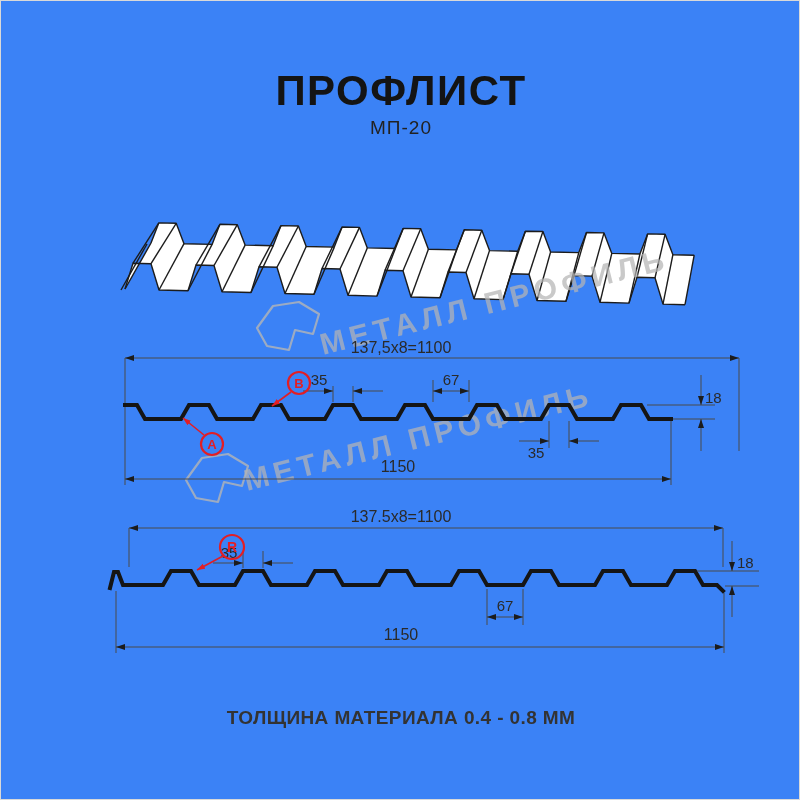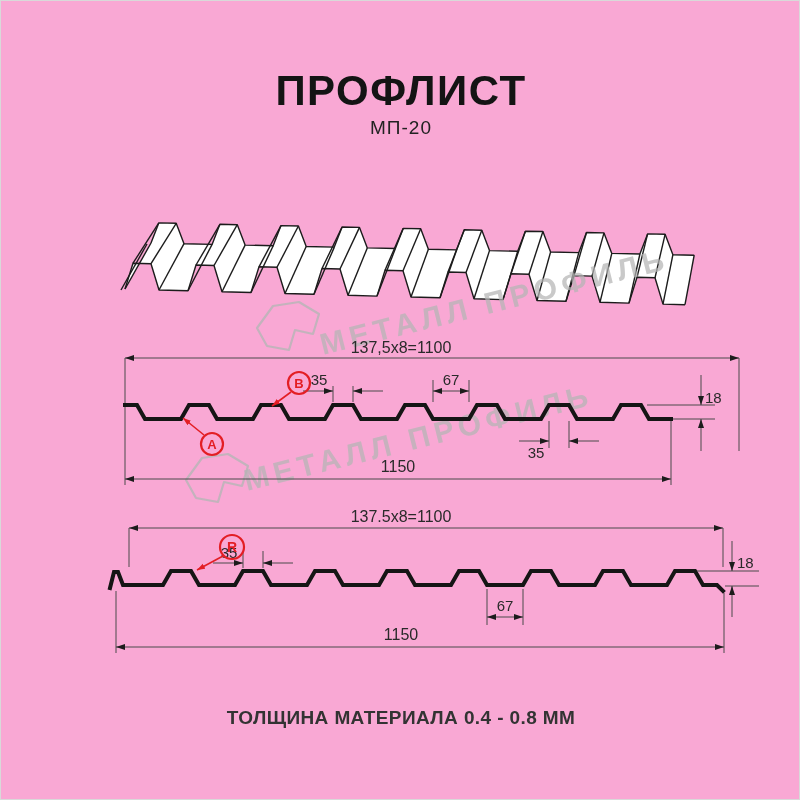--- a/index.html
+++ b/index.html
@@ -1,16 +1,16 @@
 <!DOCTYPE html>
 <html style="--red: #e31e24; --wm: #b5b5b5;"><head>
 <meta charset="utf-8">
 <style>
   html,body{margin:0;padding:0;background:#ffffff;}
-  .page{position:relative;width:800px;height:800px;background:#f9a8d4;
+  .page{position:relative;width:800px;height:800px;background:#3b82f6;
         border:1px solid #d9d9d9;box-sizing:border-box;overflow:hidden;
         font-family:"Liberation Sans",sans-serif;}
   svg{position:absolute;left:0;top:0;}
   .t-title{font-family:"Liberation Sans",sans-serif;font-weight:bold;font-size:42px;
            fill:#141414;letter-spacing:1.5px;}
   .t-sub{font-family:"Liberation Sans",sans-serif;font-size:19px;fill:#222;letter-spacing:1px;}
   .t-foot{font-family:"Liberation Sans",sans-serif;font-weight:bold;font-size:19px;
           fill:#333;letter-spacing:0.4px;}
   .t-dim{font-family:"Liberation Sans",sans-serif;font-size:15px;fill:#2a2a2a;}
   .t-dim-big{font-family:"Liberation Sans",sans-serif;font-size:16px;fill:#2a2a2a;}

